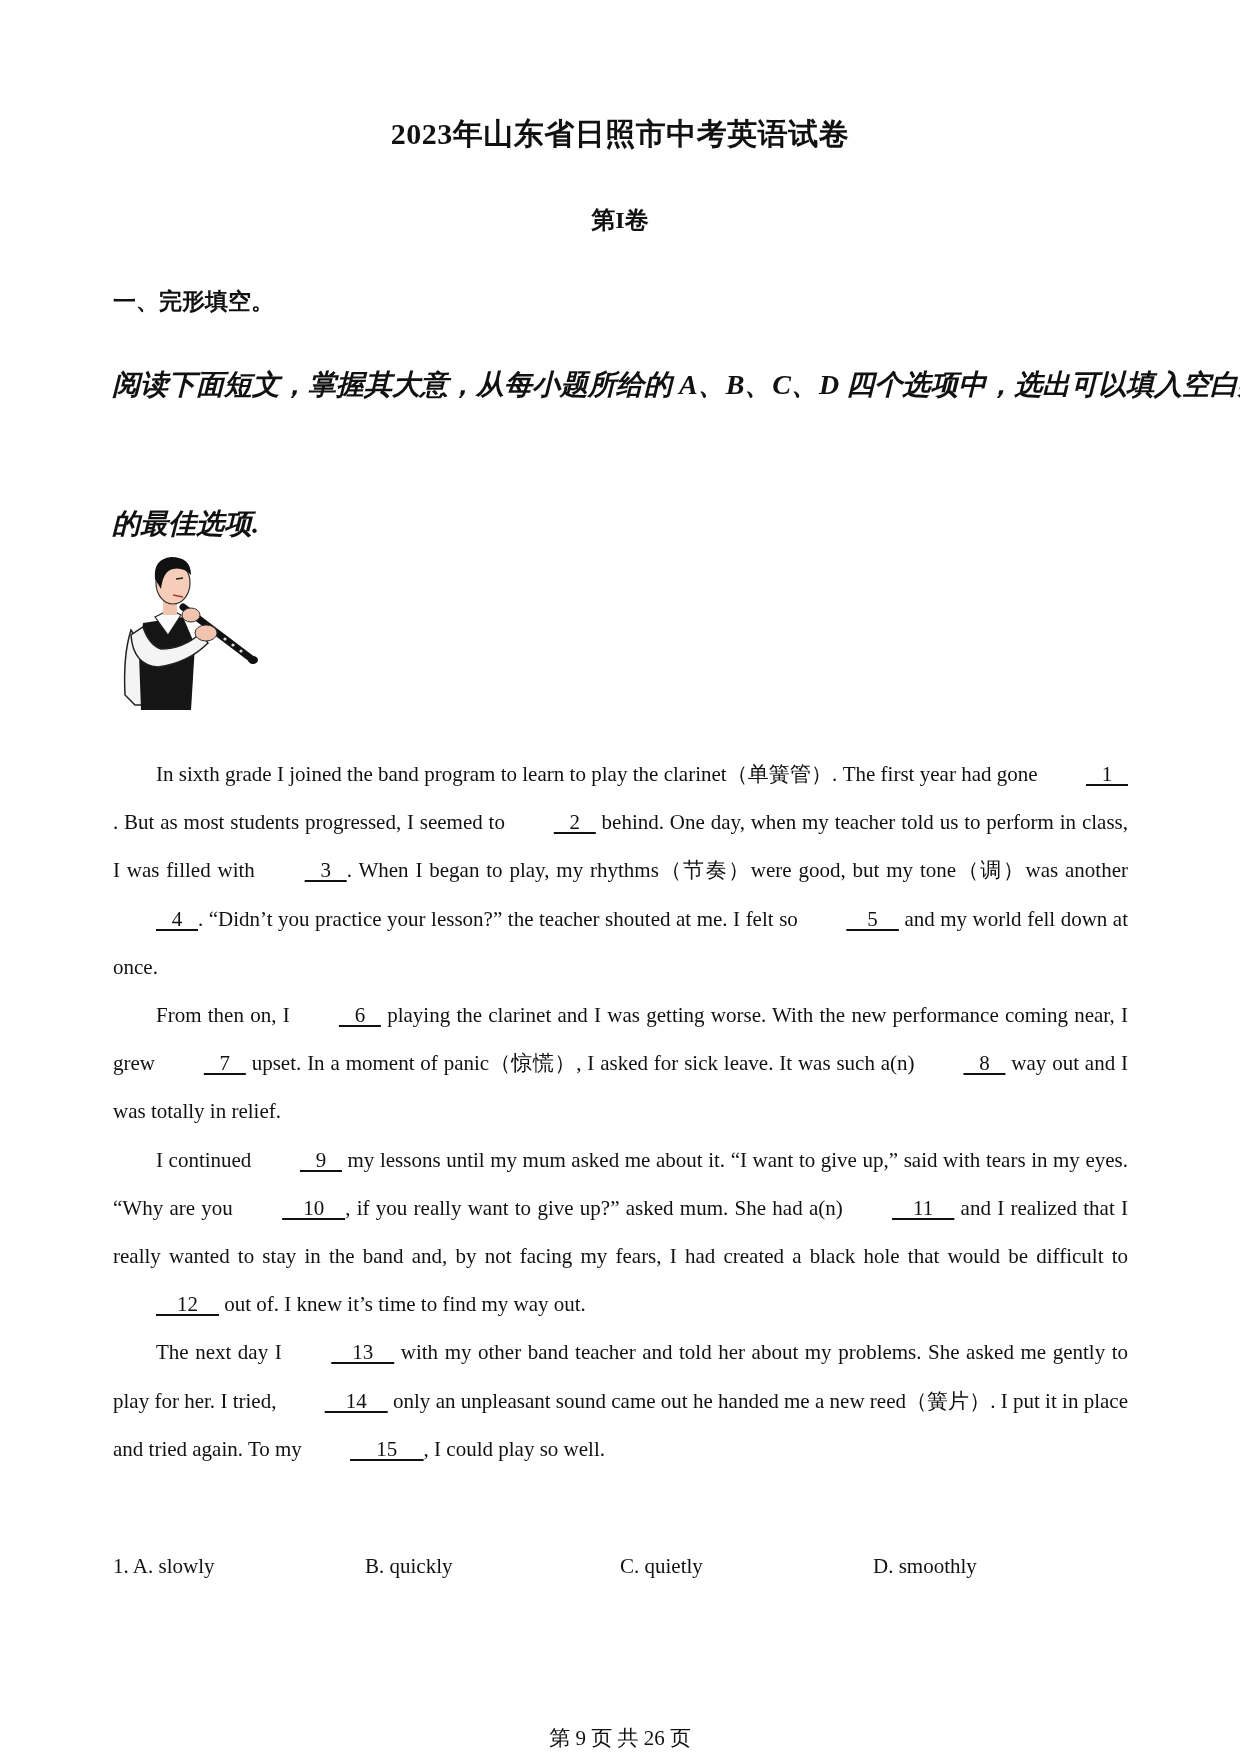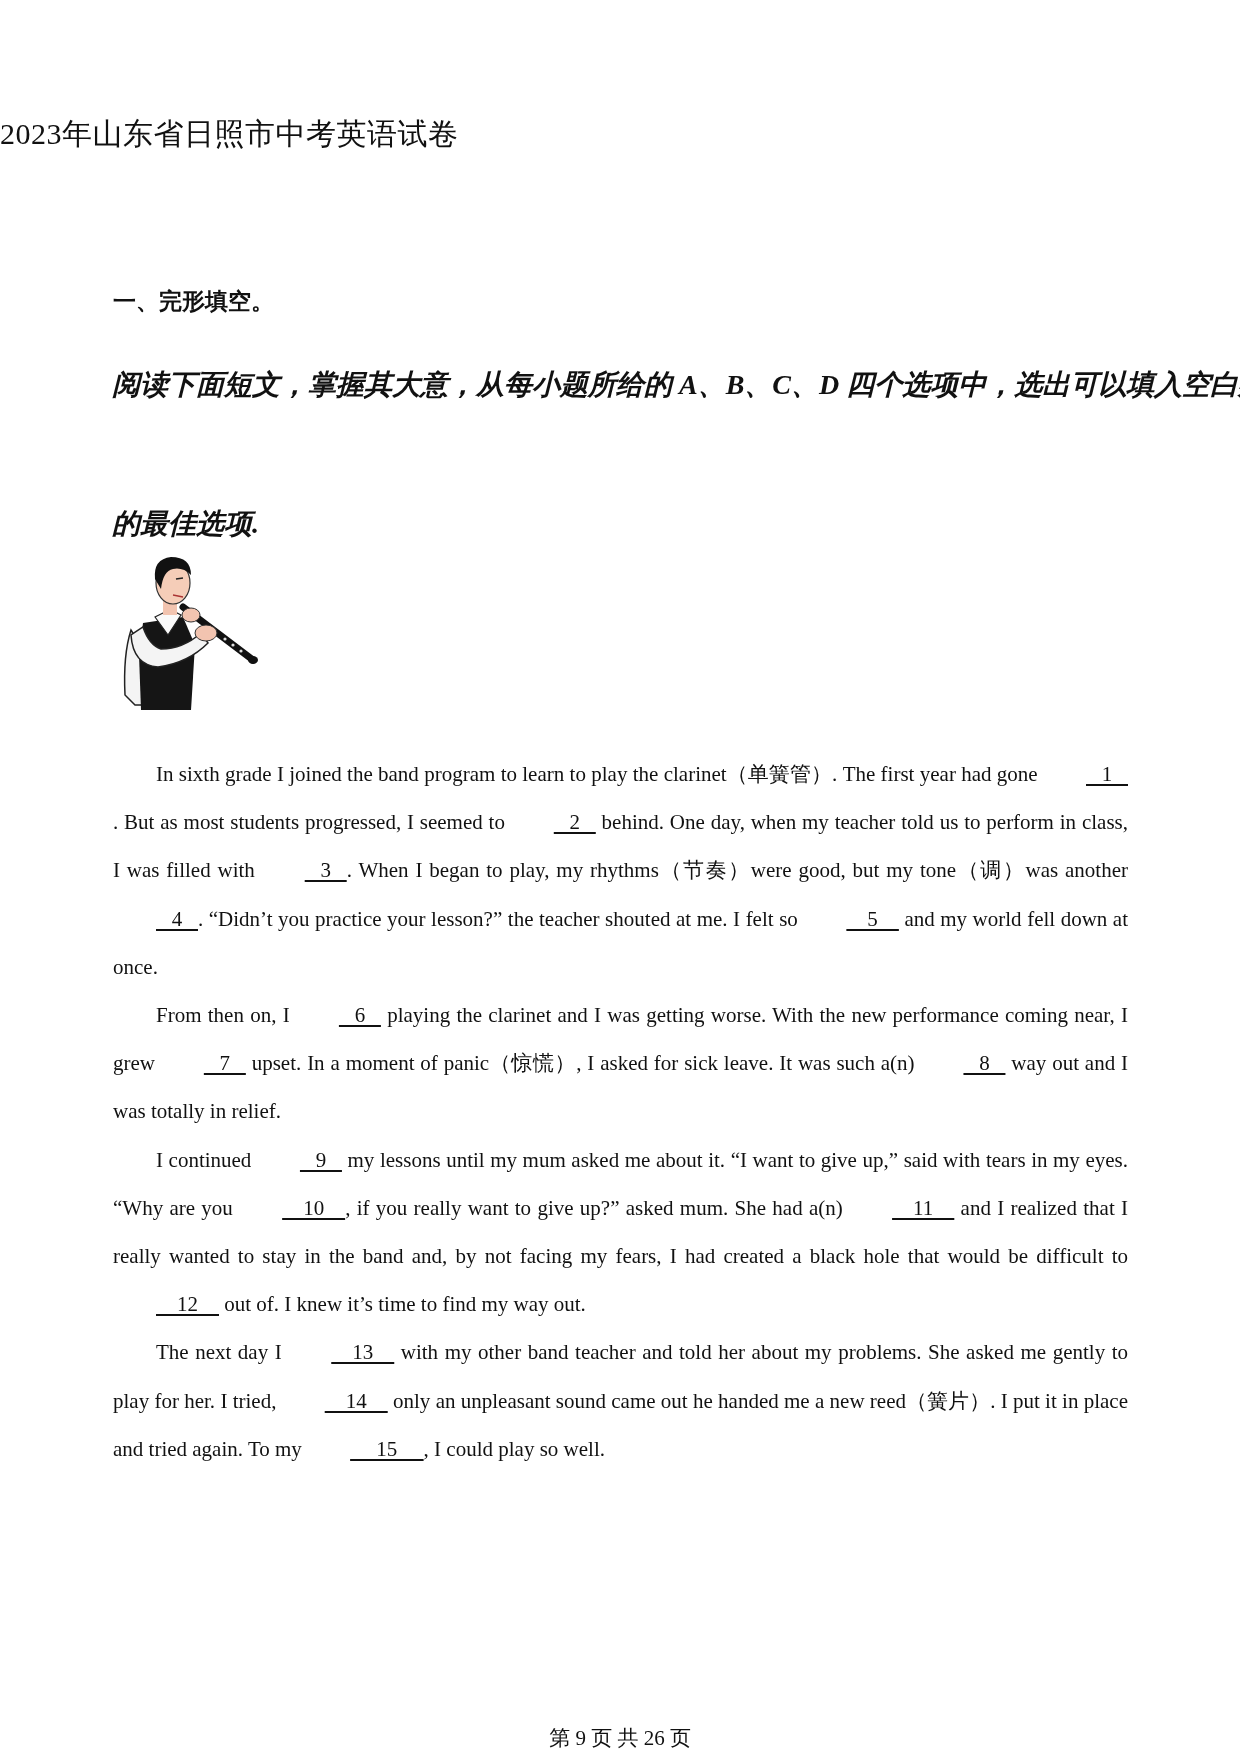--- a/index.html
+++ b/index.html
@@ -2,22 +2,22 @@
 <html><head>
 <meta charset="utf-8">
 <style>
   html, body { margin: 0; padding: 0; background: #ffffff; }
   body {
     width: 1240px; height: 1754px; position: relative; overflow: hidden;
     font-family: "Liberation Serif", "DejaVu Serif", serif; color: #111;
   }
   .page { position: absolute; left: 0; top: 0; width: 1240px; height: 1754px; }
   .title {
-    position: absolute; left: 0; width: 1240px; top: 114px; text-align: left;
-    font-size: 30px; font-weight: normal; line-height: 40px; letter-spacing: 0.5px;
+    position: absolute; left: 0; width: 1240px; top: 114px; text-align: center;
+    font-size: 30px; font-weight: bold; line-height: 40px; letter-spacing: 0.5px;
   }
   .subtitle {
     position: absolute; left: 0; width: 1240px; top: 204px; text-align: center;
     font-size: 24px; font-weight: bold; line-height: 32px;
   }
   .section-head {
     position: absolute; left: 113px; top: 286px;
     font-size: 23px; font-weight: bold; line-height: 32px;
   }
   .instruction {
@@ -51,20 +51,21 @@
     position: absolute; left: 0; width: 1240px; top: 1724px; text-align: center;
     font-size: 21px; line-height: 28px;
   }
 </style>
 </head>
 <body>
 
 <div class="page">
 
   <div class="title">2023年山东省日照市中考英语试卷</div>
+  <div class="subtitle">第I卷</div>
   <div class="section-head">一、完形填空。</div>
   <div class="instruction ins1">阅读下面短文，掌握其大意，从每小题所给的 A、B、C、D 四个选项中，选出可以填入空白处</div>
   <div class="instruction ins2">的最佳选项.</div>
 
   <div class="illustration">
     <svg width="150" height="165" viewBox="0 0 150 165" xmlns="http://www.w3.org/2000/svg">
 
       <line x1="70" y1="62" x2="140" y2="115" stroke="#111" stroke-width="7" stroke-linecap="round"></line>
       <circle cx="112" cy="94" r="1.6" fill="#ddd"></circle>
       <circle cx="120" cy="100" r="1.6" fill="#ddd"></circle>
@@ -93,15 +94,21 @@
     </svg>
   </div>
 
   <div class="passage" id="passage">
       <p><span>In sixth grade   I joined the band program to learn to play the clarinet（单簧管）. The first year had gone </span><span class="blank">&nbsp;&nbsp;&nbsp;1&nbsp;&nbsp;&nbsp;</span><span>. But as most students progressed, I seemed to </span><span class="blank">&nbsp;&nbsp;&nbsp;2&nbsp;&nbsp;&nbsp;</span><span> behind. One day, when my teacher told us to perform in class, I was filled with </span><span class="blank">&nbsp;&nbsp;&nbsp;3&nbsp;&nbsp;&nbsp;</span><span>. When I began to play, my rhythms（节奏）were good, but my tone（调）was another </span><span class="blank">&nbsp;&nbsp;&nbsp;4&nbsp;&nbsp;&nbsp;</span><span>. “Didn’t you practice your lesson?” the teacher shouted at me. I felt so </span><span class="blank">&nbsp;&nbsp;&nbsp;&nbsp;5&nbsp;&nbsp;&nbsp;&nbsp;</span><span> and my world fell down at once.</span></p>
       <p><span>From then on, I </span><span class="blank">&nbsp;&nbsp;&nbsp;6&nbsp;&nbsp;&nbsp;</span><span> playing the clarinet and I was getting worse. With the new performance coming near, I grew </span><span class="blank">&nbsp;&nbsp;&nbsp;7&nbsp;&nbsp;&nbsp;</span><span> upset. In a moment of panic（惊慌）, I asked for sick leave. It was such a(n) </span><span class="blank">&nbsp;&nbsp;&nbsp;8&nbsp;&nbsp;&nbsp;</span><span> way out and I was totally in relief.</span></p>
       <p><span>I continued </span><span class="blank">&nbsp;&nbsp;&nbsp;9&nbsp;&nbsp;&nbsp;</span><span> my lessons until my mum asked me about it. “I want to give up,” said with tears in my eyes. “Why are you </span><span class="blank">&nbsp;&nbsp;&nbsp;&nbsp;10&nbsp;&nbsp;&nbsp;&nbsp;</span><span>, if you really want to give up?” asked mum. She had a(n) </span><span class="blank">&nbsp;&nbsp;&nbsp;&nbsp;11&nbsp;&nbsp;&nbsp;&nbsp;</span><span> and I realized that I really wanted to stay in the band and, by not facing my fears, I had created a black hole that would be difficult to </span><span class="blank">&nbsp;&nbsp;&nbsp;&nbsp;12&nbsp;&nbsp;&nbsp;&nbsp;</span><span> out of. I knew it’s time to find my way out.</span></p>
       <p><span>The next day I </span><span class="blank">&nbsp;&nbsp;&nbsp;&nbsp;13&nbsp;&nbsp;&nbsp;&nbsp;</span><span> with my other band teacher and told her about my problems. She asked me gently to play for her. I tried, </span><span class="blank">&nbsp;&nbsp;&nbsp;&nbsp;14&nbsp;&nbsp;&nbsp;&nbsp;</span><span> only an unpleasant sound came out he handed me a new reed（簧片）. I put it in place and tried again. To my </span><span class="blank">&nbsp;&nbsp;&nbsp;&nbsp;&nbsp;15&nbsp;&nbsp;&nbsp;&nbsp;&nbsp;</span><span>, I could play so well.</span></p>
     </div>
 
+  <div class="options">
+    <span class="opt opt-a">1. A. slowly</span>
+    <span class="opt opt-b">B. quickly</span>
+    <span class="opt opt-c">C. quietly</span>
+    <span class="opt opt-d">D. smoothly</span>
+  </div>
 
   <div class="footer">第 9 页 共 26 页</div>
 </div>
 
 </body></html>

